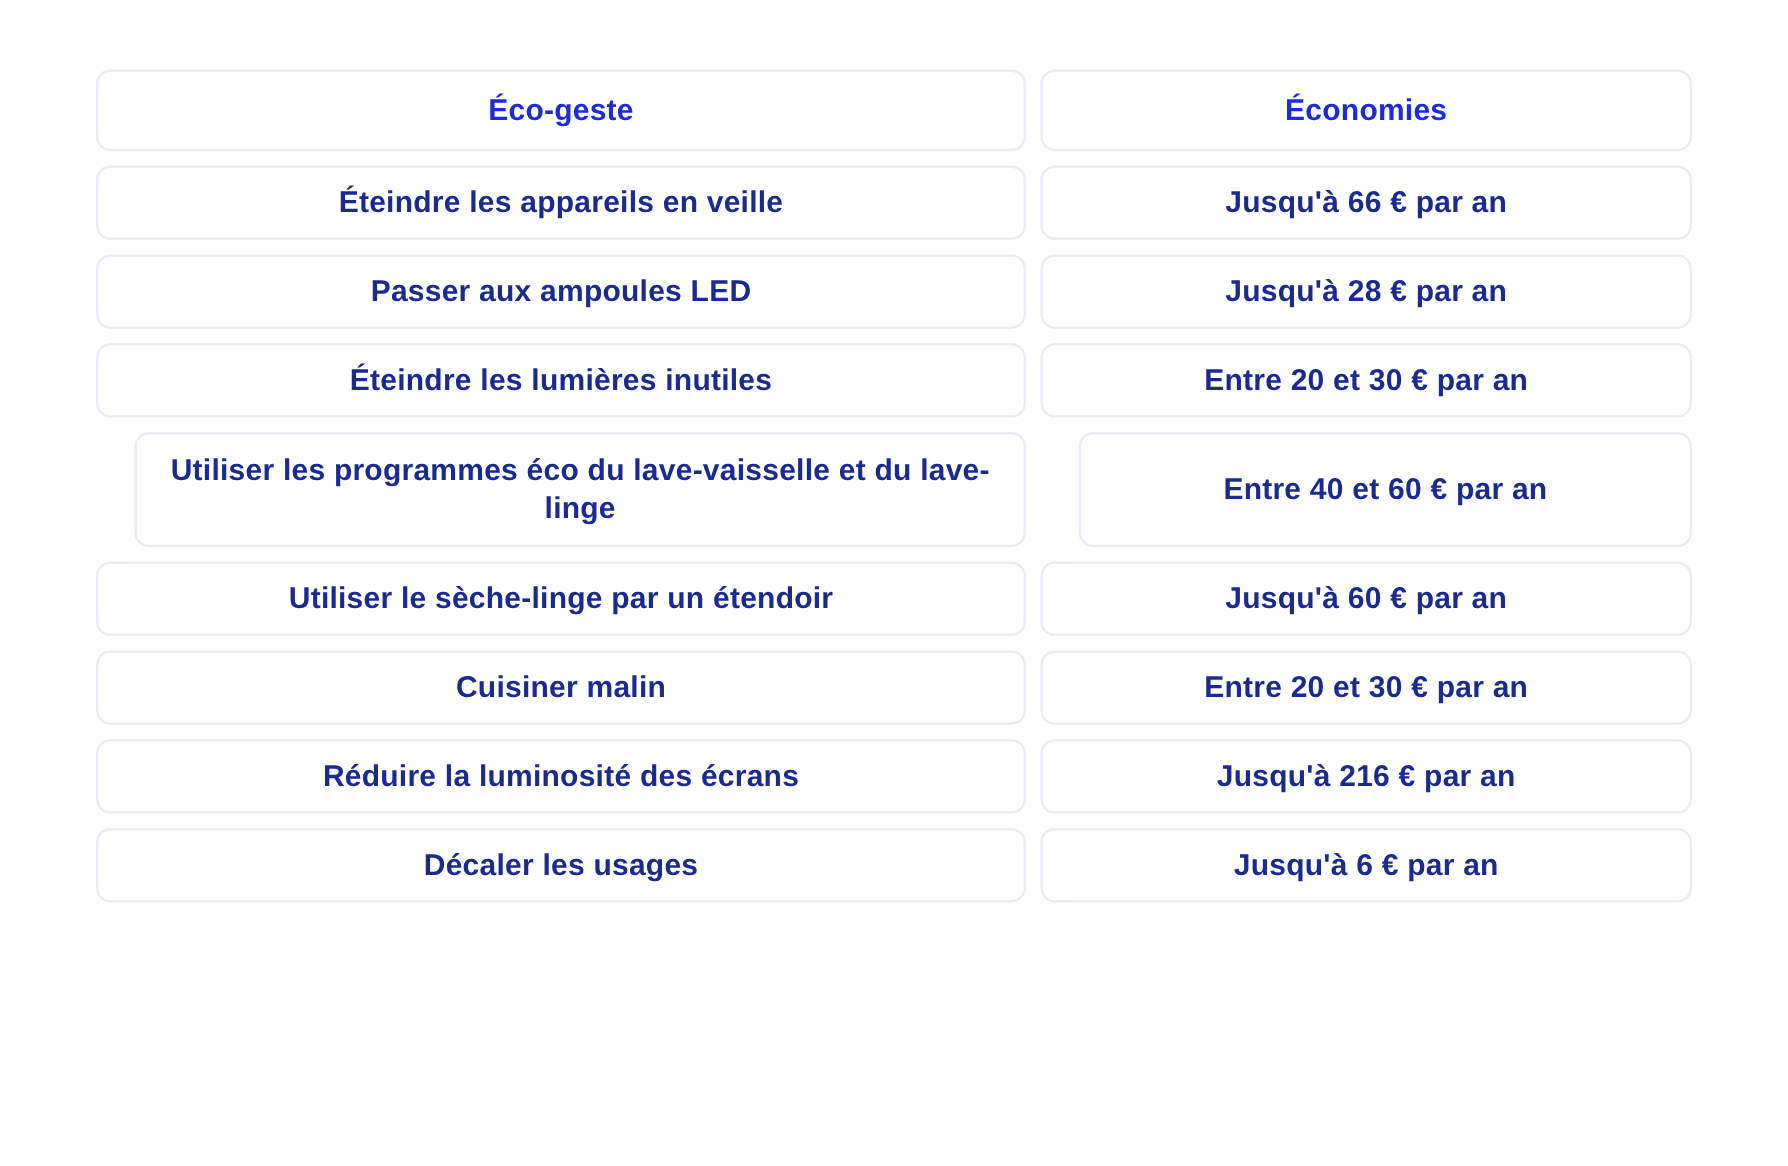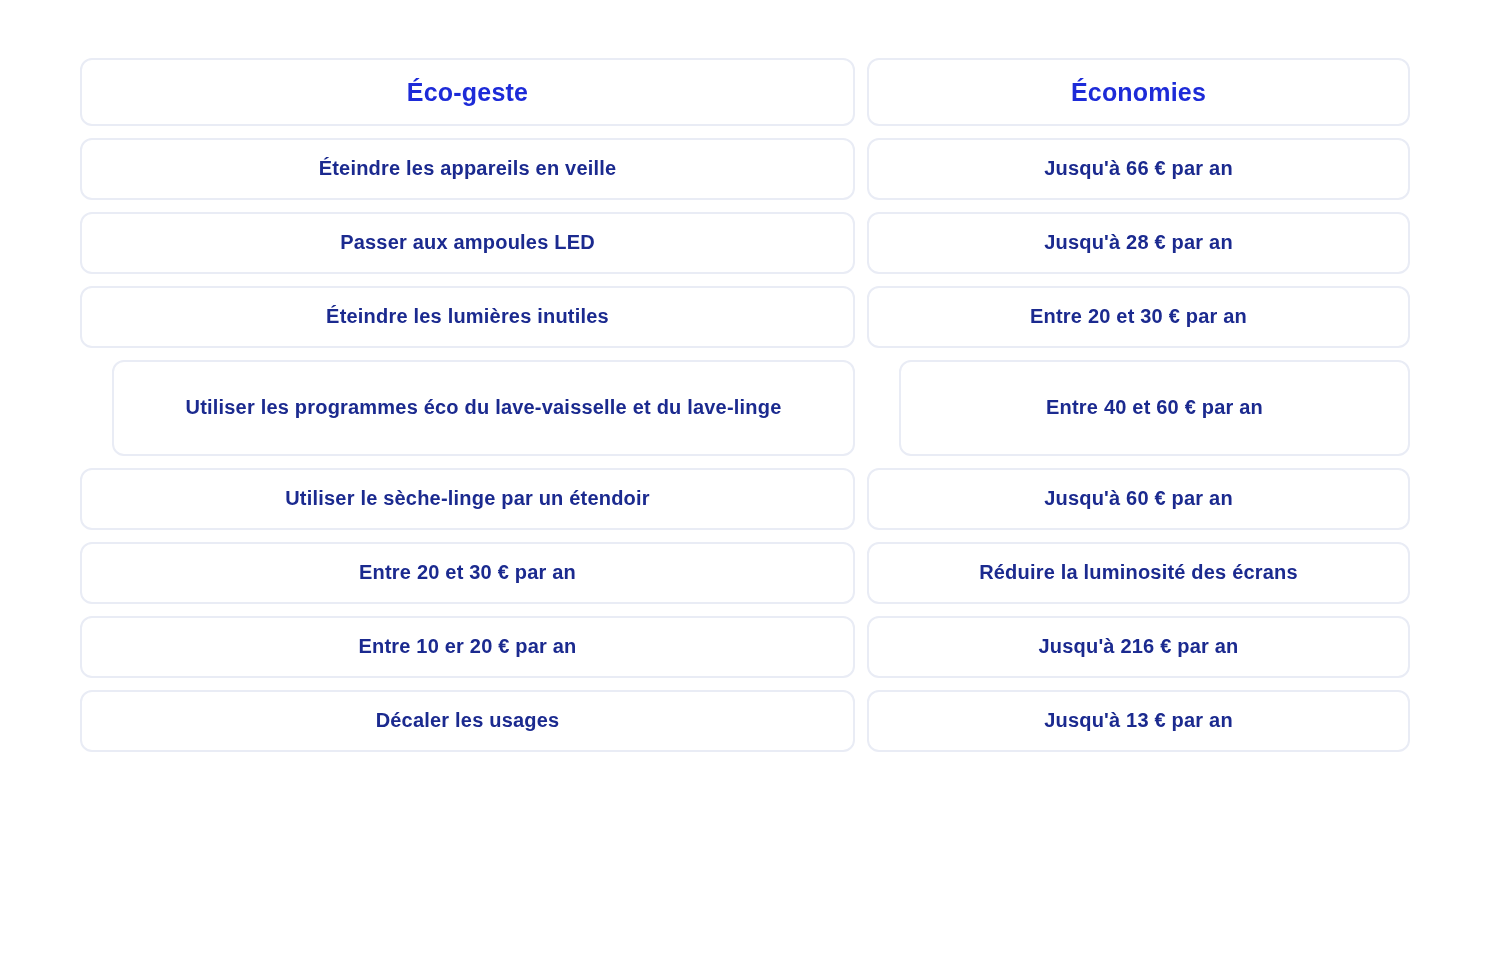--- a/index.html
+++ b/index.html
@@ -43,21 +43,21 @@
     font-weight: bold;
     letter-spacing: 0.2px;
   }
   .head-cell {
     min-height: 68px;
     font-size: 25px;
     color: #1d2bd8;
   }
   .body-cell {
     min-height: 62px;
-    font-size: 20px;
+    font-size: 25px;
     color: #1b2a8f;
     line-height: 1.28;
   }
   .tall {
     min-height: 96px;
     margin-left: 32px;
   }
 </style>
 </head>
 <body>
@@ -76,24 +76,24 @@
 
     <div class="cell body-cell">Éteindre les lumières inutiles</div>
     <div class="cell body-cell">Entre 20 et 30 € par an</div>
 
     <div class="cell body-cell tall">Utiliser les programmes éco du lave-vaisselle et du lave-linge</div>
     <div class="cell body-cell tall">Entre 40 et 60 € par an</div>
 
     <div class="cell body-cell">Utiliser le sèche-linge par un étendoir</div>
     <div class="cell body-cell">Jusqu'à 60 € par an</div>
 
+    <div class="cell body-cell">Cuisiner malin</div>
     <div class="cell body-cell">Entre 20 et 30 € par an</div>
 
     <div class="cell body-cell">Réduire la luminosité des écrans</div>
-    <div class="cell body-cell">Entre 10 er 20 € par an</div>
 
     <div class="cell body-cell">Jusqu'à 216 € par an</div>
 
     <div class="cell body-cell">Décaler les usages</div>
-    <div class="cell body-cell">Jusqu'à 13 € par an</div>
+    <div class="cell body-cell">Jusqu'à 6 € par an</div>
 
   </div>
 </div>
 
 </body></html>

